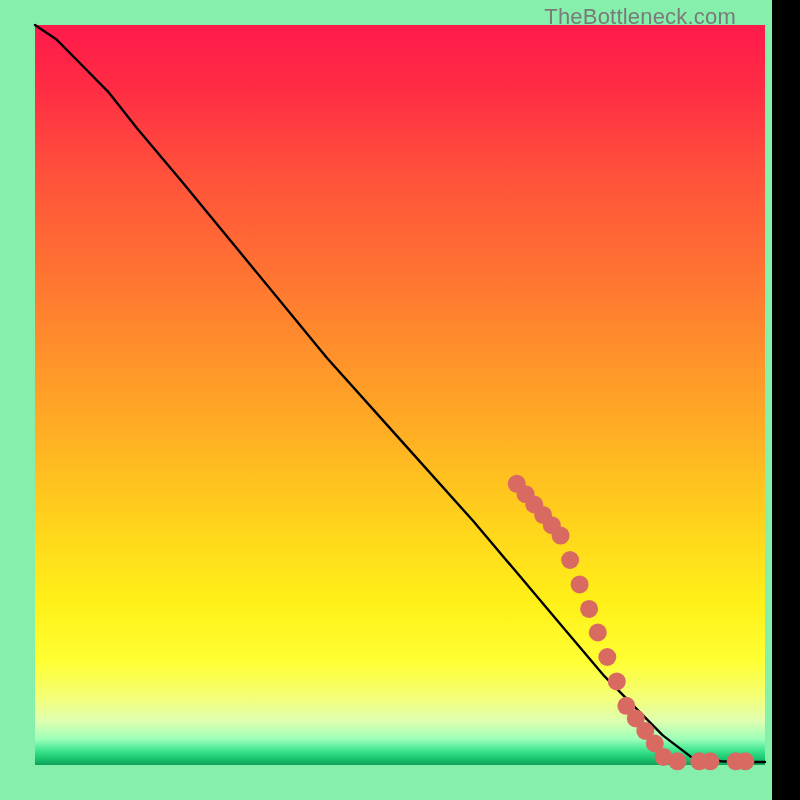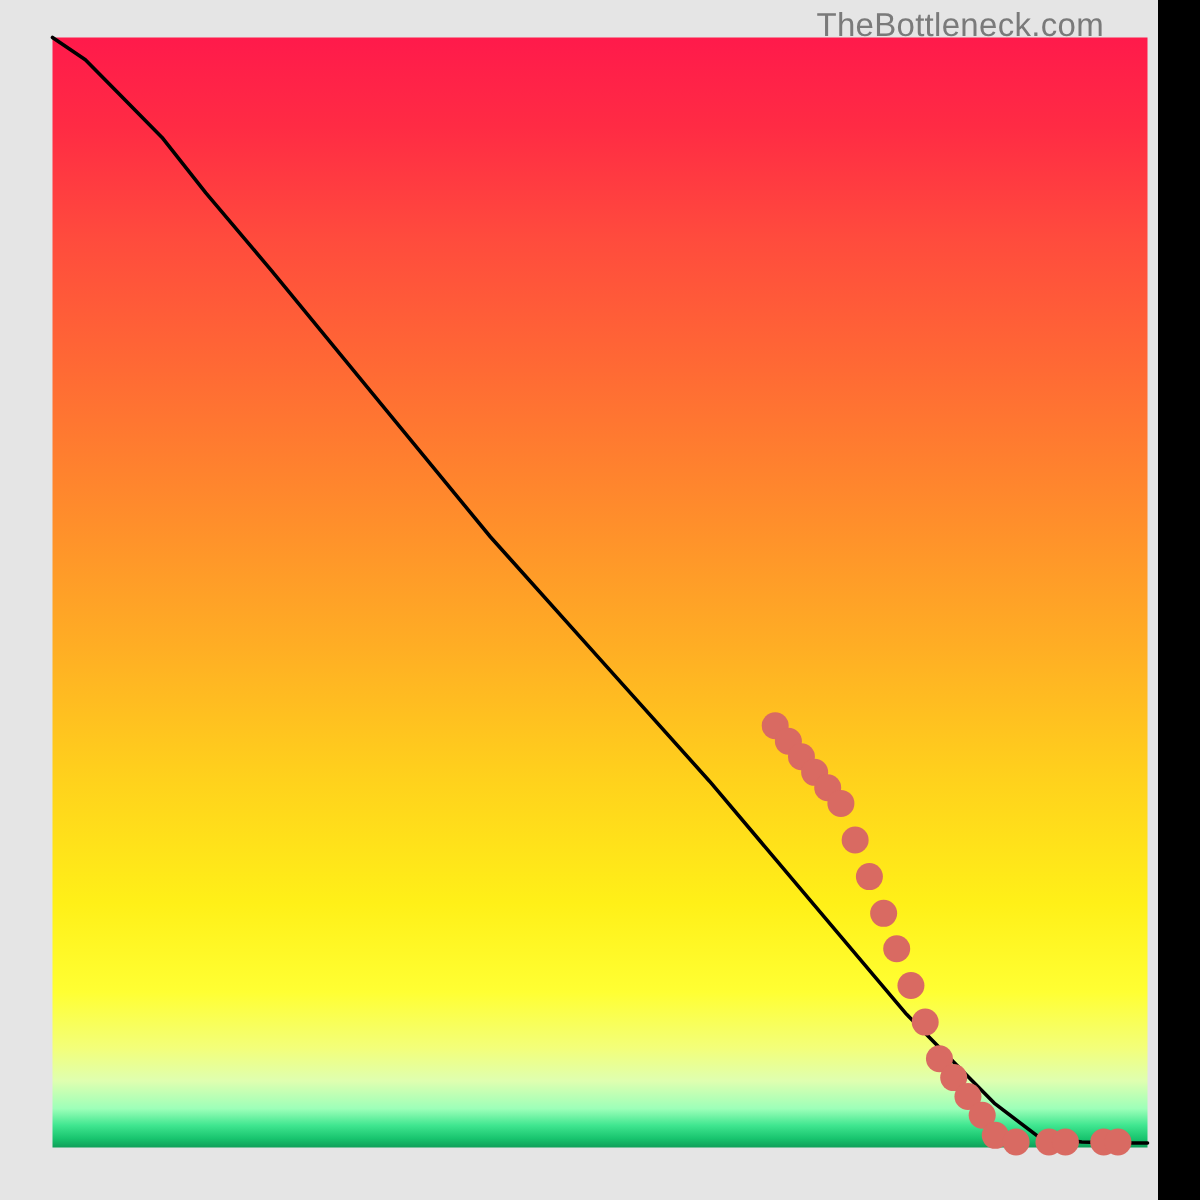--- a/index.html
+++ b/index.html
@@ -8,21 +8,21 @@
     width: 800px;
     height: 800px;
     background: #000;
     overflow: hidden;
     font-family: Arial, Helvetica, sans-serif;
   }
   .frame {
     position: relative;
     width: 772px;
     height: 800px;
-    background: #e5e5e5;
+    background: #86efac;
   }
   .plot {
     position: absolute;
     left: 35px;
     top: 25px;
     width: 730px;
     height: 740px;
     
     background: linear-gradient(
       to bottom,

